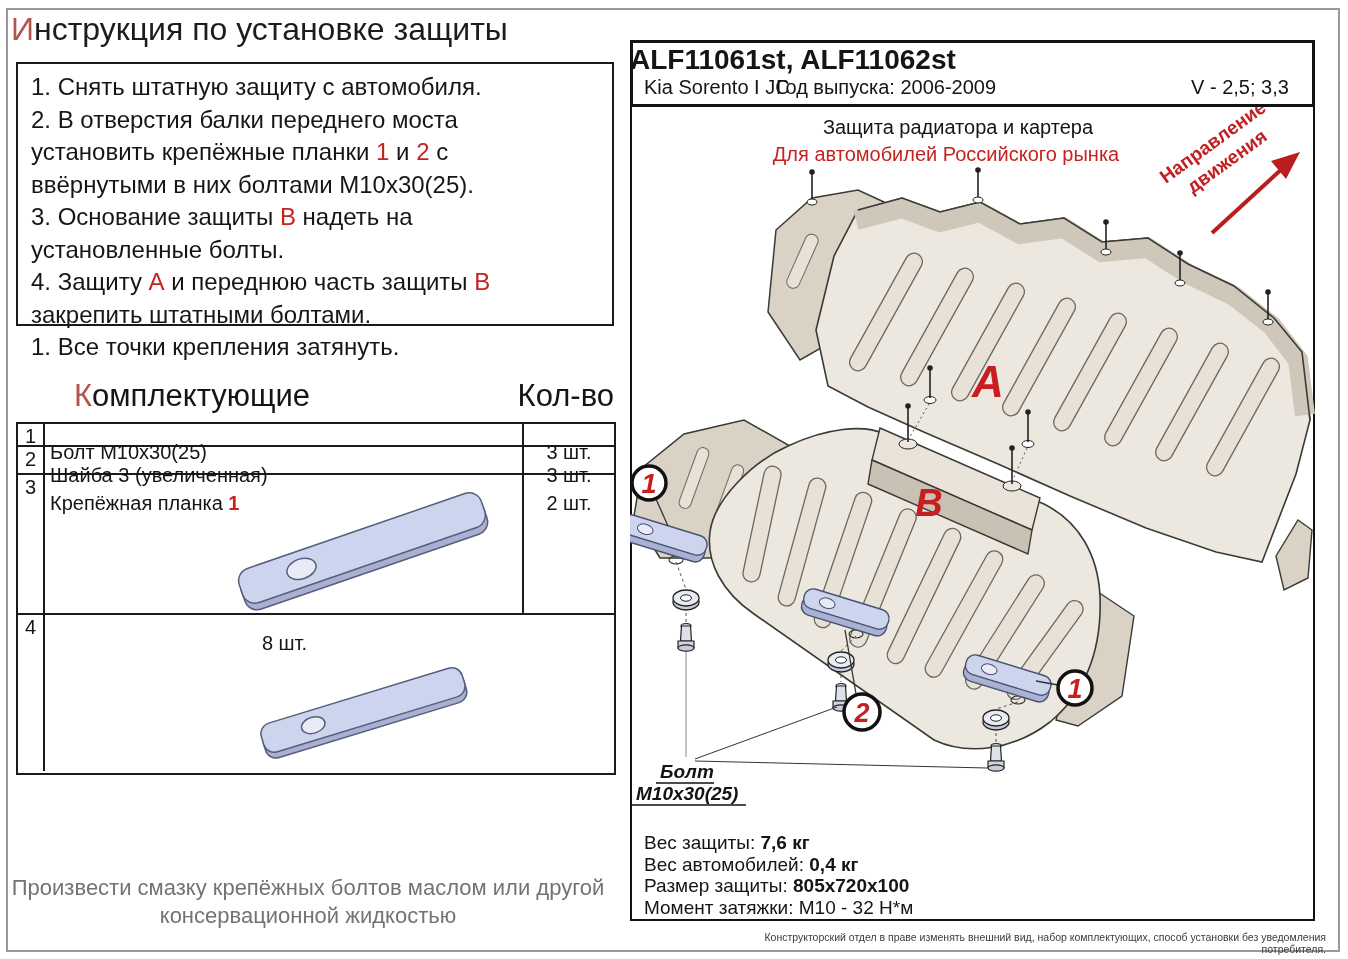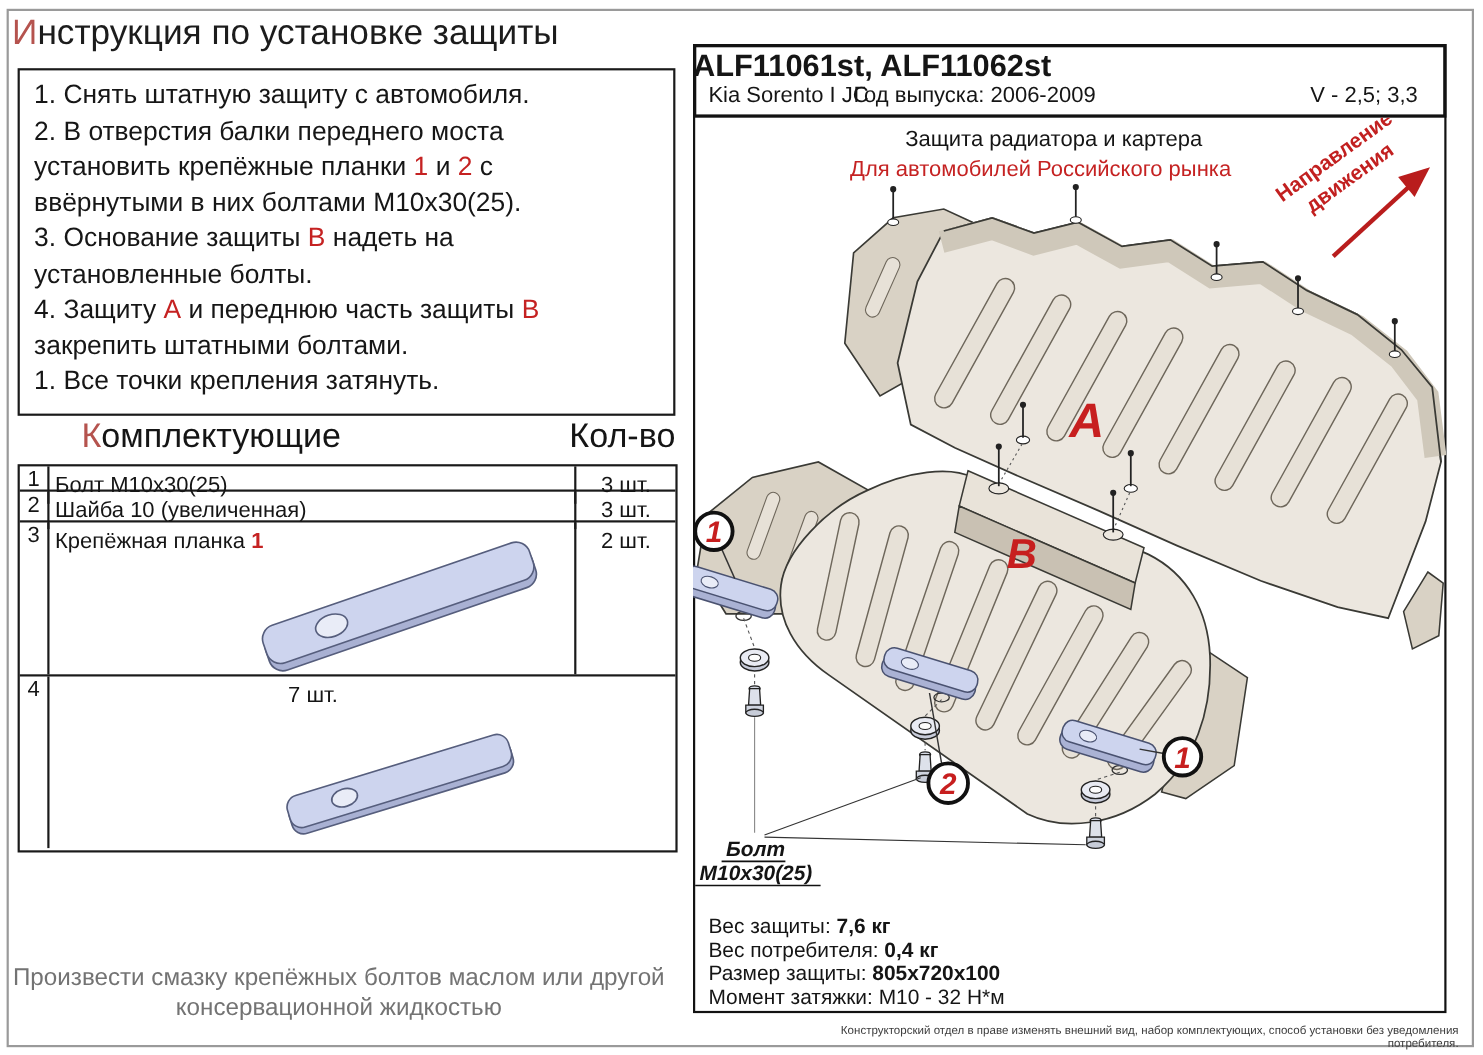--- a/index.html
+++ b/index.html
@@ -5,32 +5,32 @@
   *{box-sizing:border-box;margin:0;padding:0}
   html,body{width:1348px;height:959px;overflow:hidden;background:#fff;
     font-family:"Liberation Sans",sans-serif;color:#151515;position:relative}
   #page-border{position:absolute;left:6px;top:8px;width:1334px;height:944px;border:2px solid #9a9a9a}
 
   
   #doc-title{position:absolute;left:11px;top:11px;font-size:32px;white-space:nowrap;color:#1c1c1c}
   .accent{color:#b5534e}
   .red{color:#c52222}
 
-  #instruction-box{position:absolute;left:16px;top:62px;width:598px;height:316px;
+  #instruction-box{position:absolute;left:16px;top:62px;width:598px;height:264px;
     border:2px solid #1a1a1a;padding:7px 6px 0 13px;font-size:24px;line-height:32.5px;color:#161616}
   .iline{white-space:nowrap}
 
   #parts-header{position:absolute;left:16px;top:378px;width:600px;height:44px;font-size:31px}
   #parts-header .ph-name{position:absolute;left:58px;top:0}
   #parts-header .ph-qty{position:absolute;right:2px;top:0}
 
   #parts-table{position:absolute;left:16px;top:422px;width:600px;height:353px;border:2px solid #1a1a1a;font-size:20px}
   .prow{display:grid;grid-template-columns:27px 479px 1fr;border-bottom:2px solid #1a1a1a}
   .prow:last-child{border-bottom:none}
-  .prow .c{border-right:2px solid #1a1a1a;padding:5px 5px;line-height:24px}
+  .prow .c{border-right:2px solid #1a1a1a;padding:16px 5px;line-height:24px}
   .prow .qty{border-right:none;text-align:center}
   .prow .num{text-align:center;padding:0}
   .r1{height:23px}.r2{height:28px}.r3{height:140px}.r4{height:156px}
   .bold{font-weight:bold}
   .plank-svg{position:absolute}
 
   #grease-note{position:absolute;left:8px;top:874px;width:600px;text-align:center;
     font-size:22px;line-height:28px;color:#737373}
 
   
@@ -81,31 +81,31 @@
 </div>
 
 <div id="parts-table">
   <div class="prow r1">
     <div class="c num">1</div>
     <div class="c name"><span>Болт М10х30(25)</span></div>
     <div class="c qty">3 шт.</div>
   </div>
   <div class="prow r2">
     <div class="c num">2</div>
-    <div class="c name"><span>Шайба 10 (увеличенная)</span></div>
+    <div class="c name"><span>Шайба 3 (увеличенная)</span></div>
     <div class="c qty">3 шт.</div>
   </div>
   <div class="prow r3">
     <div class="c num">3</div>
     <div class="c name"><span>Крепёжная планка </span><span class="red bold">1</span></div>
     <div class="c qty">2 шт.</div>
   </div>
   <div class="prow r4">
     <div class="c num">4</div>
-    <div class="c qty">7 шт.</div>
+    <div class="c qty">8 шт.</div>
   </div>
 </div>
 
 <svg class="plank-svg" style="left:212px;top:486px" width="300" height="130" viewBox="0 0 300 130">
   <g transform="translate(150,62) rotate(-19)">
     <rect x="-128" y="-11" width="256" height="36" rx="13" fill="#a9b1d3" stroke="#565e7d" stroke-width="1.5"></rect>
     <rect x="-128" y="-18" width="256" height="36" rx="13" fill="#cdd4ee" stroke="#565e7d" stroke-width="1.5"></rect>
     <ellipse cx="-64" cy="0" rx="15" ry="10" fill="#e9ecf7" stroke="#565e7d" stroke-width="1.5"></ellipse>
   </g>
 </svg>
@@ -313,18 +313,18 @@
     <line x1="695" y1="761" x2="987" y2="768" stroke="#333" stroke-width="1"></line>
     <text class="bolt-label" x="660" y="778">Болт</text>
     <line x1="656" y1="783" x2="714" y2="783" stroke="#111" stroke-width="1.5"></line>
     <text class="bolt-label" x="636" y="800">М10х30(25)</text>
     <line x1="632" y1="805" x2="746" y2="805" stroke="#111" stroke-width="1.5"></line>
   </g>
 </svg>
 
 <div id="specs">
   <div class="spec-row"><span>Вес защиты: </span><span class="bold">7,6 кг</span></div>
-  <div class="spec-row"><span>Вес потребителя: </span><span class="bold">0,4 кг</span></div>
+  <div class="spec-row"><span>Вес автомобилей: </span><span class="bold">0,4 кг</span></div>
   <div class="spec-row"><span>Размер защиты: </span><span class="bold">805х720х100</span></div>
   <div class="spec-row"><span>Момент затяжки: </span><span>М10 - 32 Н*м</span></div>
 </div>
 
 <div id="footer-note">Конструкторский отдел в праве изменять внешний вид, набор комплектующих, способ установки без уведомления потребителя.</div>
 
 </body></html>

